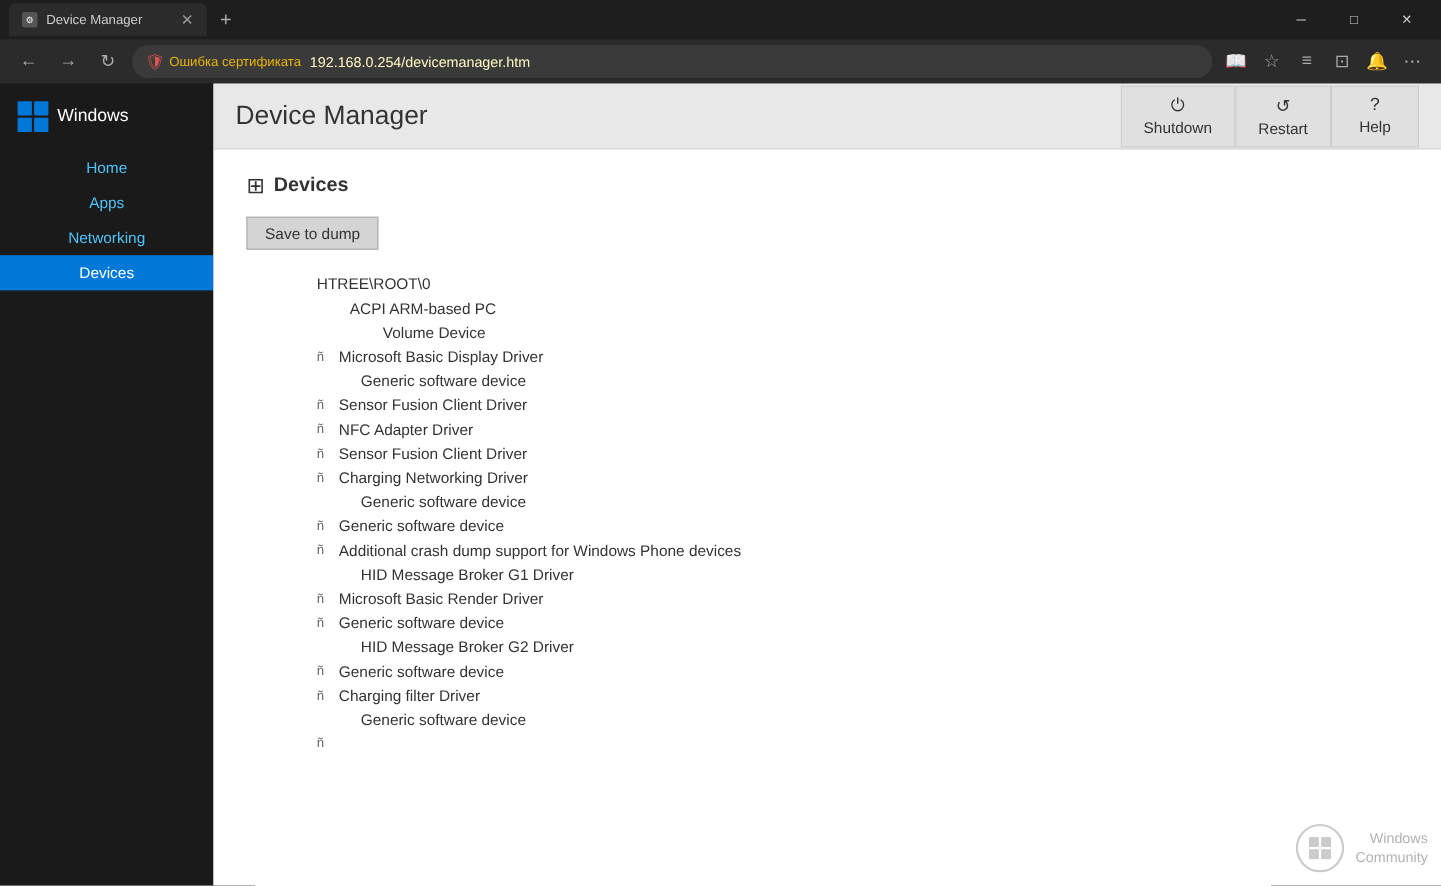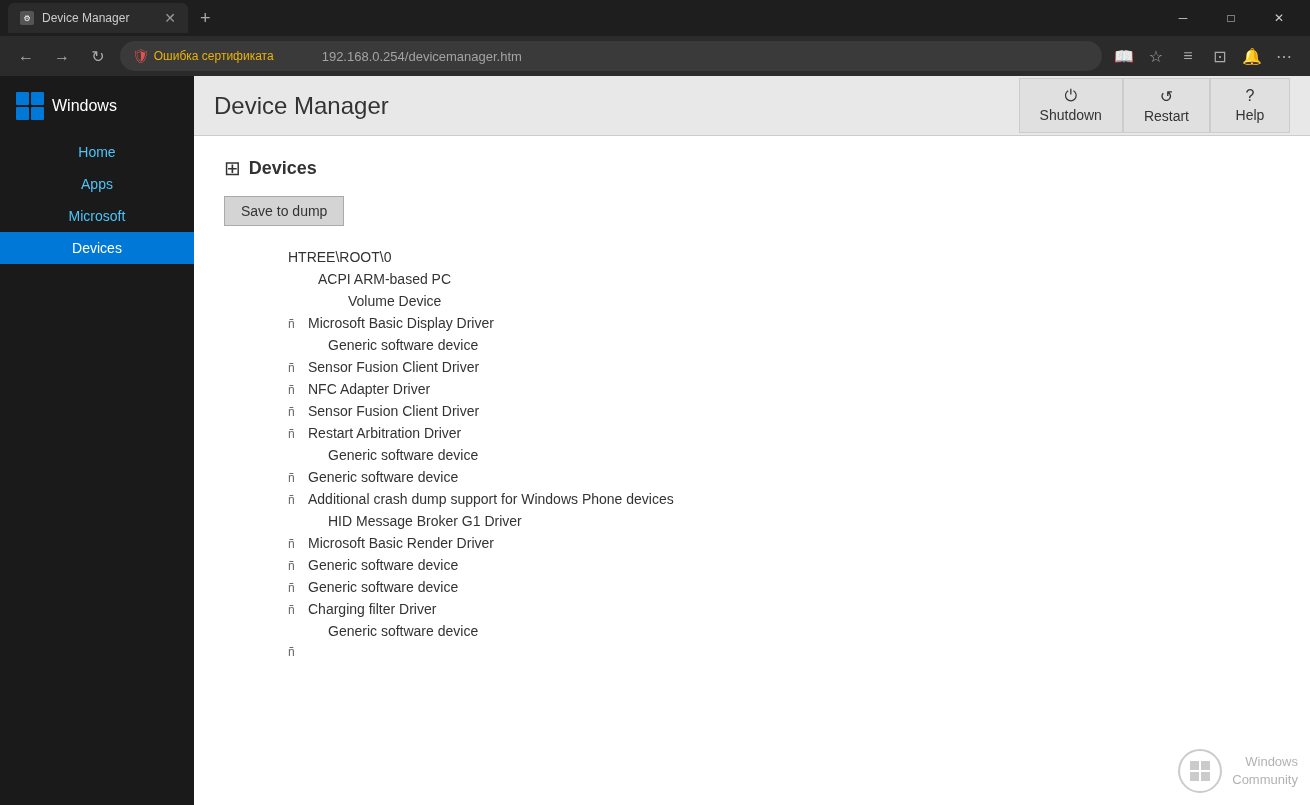--- a/index.html
+++ b/index.html
@@ -14,21 +14,21 @@
     .tab .close-btn { color: #999; font-size: 14px; cursor: pointer; }
     .new-tab-btn { color: #aaa; font-size: 18px; cursor: pointer; padding: 0 8px; }
     .window-controls { margin-left: auto; display: flex; gap: 2px; }
     .win-btn { width: 46px; height: 30px; display: flex; align-items: center; justify-content: center; color: #ccc; font-size: 12px; cursor: pointer; }
 
     .address-bar { display: flex; align-items: center; height: 40px; background: #2b2b2b; padding: 0 12px; gap: 8px; }
     .nav-btn { color: #aaa; font-size: 16px; cursor: pointer; padding: 4px; border-radius: 50%; width: 28px; height: 28px; display: flex; align-items: center; justify-content: center; }
     .url-container { flex: 1; display: flex; align-items: center; background: #3a3a3a; border-radius: 16px; padding: 0 12px; height: 30px; gap: 8px; }
     .security-badge { display: flex; align-items: center; gap: 4px; color: #e05252; font-size: 12px; }
     .security-icon { color: #e05252; font-size: 14px; }
-    .url-text { color: #a3a3a3; font-size: 13px; margin-left: 40px; }
+    .url-text { color: #fef9c3; font-size: 13px; }
     .toolbar-icons { display: flex; gap: 4px; align-items: center; }
     .toolbar-icon { color: #aaa; width: 28px; height: 28px; display: flex; align-items: center; justify-content: center; cursor: pointer; border-radius: 4px; font-size: 16px; }
 
     
     .main-layout { display: flex; height: calc(805px - 76px); }
 
     
     .sidebar { width: 194px; background: #1a1a1a; flex-shrink: 0; }
     .sidebar-header { padding: 16px; display: flex; align-items: center; gap: 8px; }
     .windows-logo { width: 28px; height: 28px; display: grid; grid-template-columns: 1fr 1fr; gap: 2px; }
@@ -48,21 +48,21 @@
 
     .content-body { flex: 1; overflow-y: auto; padding: 20px 30px; background: white; position: relative; }
 
     .devices-header { display: flex; align-items: center; gap: 8px; margin-bottom: 16px; }
     .devices-icon { font-size: 20px; color: #333; }
     .devices-title { font-size: 18px; font-weight: 600; color: #333; }
 
     .save-btn { padding: 6px 16px; background: #d4d4d4; border: 1px solid #aaa; cursor: pointer; font-size: 14px; color: #333; margin-bottom: 20px; }
 
     .device-tree { font-size: 14px; color: #333; }
-    .device-row { padding: 3px 0; display: flex; align-items: flex-end; gap: 4px; }
+    .device-row { padding: 3px 0; display: flex; align-items: center; gap: 4px; }
     .device-row .indent { flex-shrink: 0; }
     .device-row .icon { color: #666; font-size: 12px; flex-shrink: 0; width: 16px; }
 
     
     .content-body::-webkit-scrollbar { width: 8px; }
     .content-body::-webkit-scrollbar-track { background: #f0f0f0; }
     .content-body::-webkit-scrollbar-thumb { background: #bbb; }
 
     
     .community-watermark { position: absolute; bottom: 12px; right: 12px; display: flex; align-items: center; gap: 10px; opacity: 0.5; }
@@ -117,21 +117,21 @@
       <div class="windows-logo">
         <div></div>
           <div></div>
           <div></div>
           <div></div>
       </div>
       <span class="windows-text">Windows</span>
     </div>
     <div class="nav-item">Home</div>
     <div class="nav-item">Apps</div>
-    <div class="nav-item">Microsoft</div>
+    <div class="nav-item">Networking</div>
     <div class="nav-item active">Devices</div>
   </div>
 
   <div class="content">
 
     <div class="content-header">
       <span class="page-title">Device Manager</span>
       <div class="header-buttons">
         <button class="header-btn">
           <span class="btn-icon">⏻</span>
@@ -198,21 +198,21 @@
 
         <div class="device-row">
           <span class="indent" style="width:60px;"></span>
           <span class="icon">ñ</span>
           <span>Sensor Fusion Client Driver</span>
         </div>
 
         <div class="device-row">
           <span class="indent" style="width:60px;"></span>
           <span class="icon">ñ</span>
-          <span>Restart Arbitration Driver</span>
+          <span>Charging Networking Driver</span>
         </div>
 
         <div class="device-row">
           <span class="indent" style="width:100px;"></span>
           <span>Generic software device</span>
         </div>
 
         <div class="device-row">
           <span class="indent" style="width:60px;"></span>
           <span class="icon">ñ</span>
@@ -235,20 +235,24 @@
           <span class="icon">ñ</span>
           <span>Microsoft Basic Render Driver</span>
         </div>
 
         <div class="device-row">
           <span class="indent" style="width:60px;"></span>
           <span class="icon">ñ</span>
           <span>Generic software device</span>
         </div>
 
+        <div class="device-row">
+          <span class="indent" style="width:100px;"></span>
+          <span>HID Message Broker G2 Driver</span>
+        </div>
 
         <div class="device-row">
           <span class="indent" style="width:60px;"></span>
           <span class="icon">ñ</span>
           <span>Generic software device</span>
         </div>
 
         <div class="device-row">
           <span class="indent" style="width:60px;"></span>
           <span class="icon">ñ</span>

